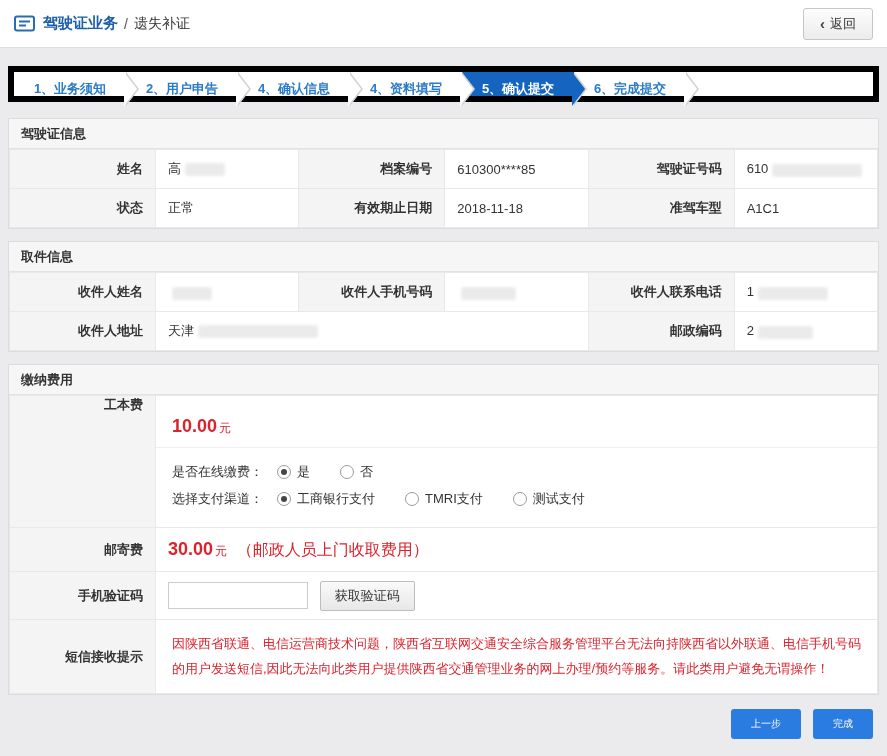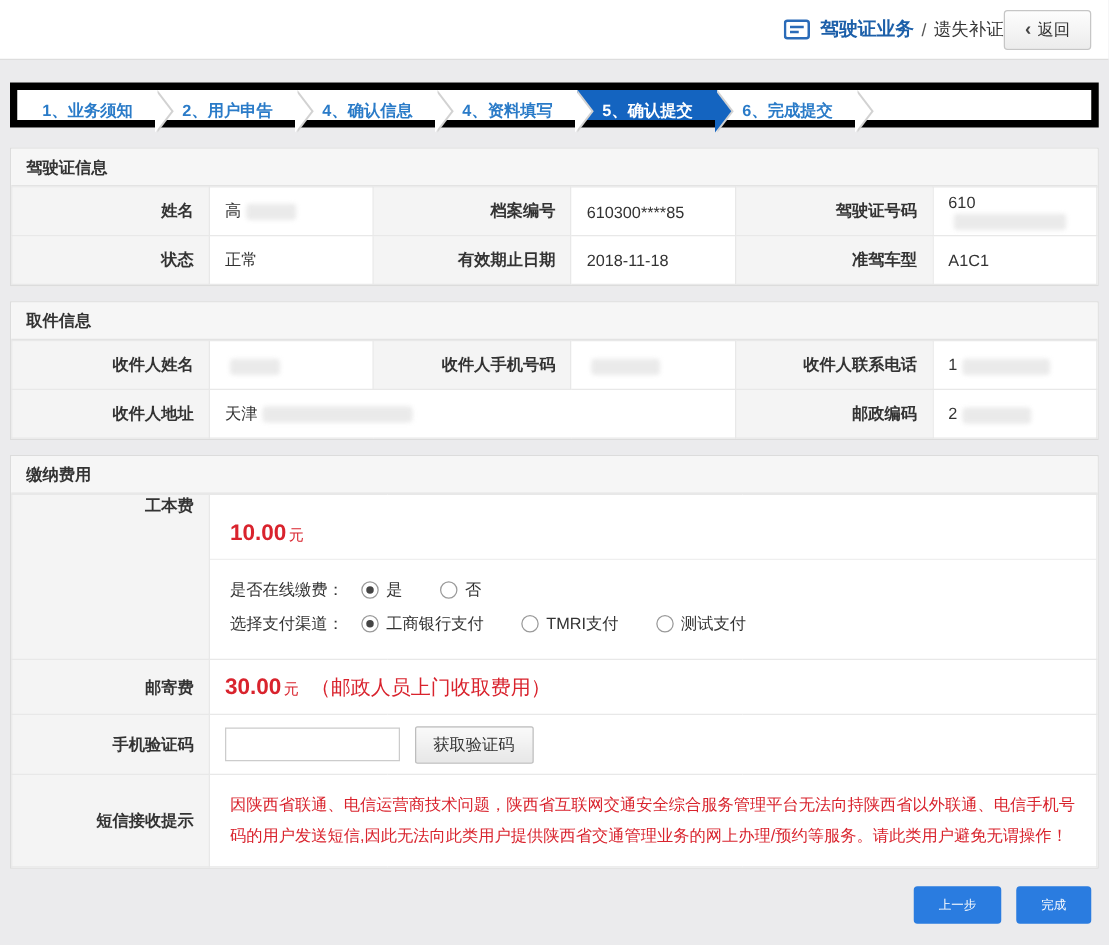--- a/index.html
+++ b/index.html
@@ -4,21 +4,21 @@
 <style>
   * { box-sizing: border-box; margin: 0; padding: 0; }
   body {
     width: 887px; height: 756px;
     background: #ebebed;
     font-family: "Liberation Sans", "DejaVu Sans", sans-serif;
     overflow: hidden;
   }
   .topbar {
     background: #fff; height: 48px;
-    display: flex; align-items: center; justify-content: flex-end;
+    display: flex; align-items: center; justify-content: space-between;
     padding: 16px 14px; border-bottom: 1px solid #ddd;
   }
   .topbar-left { display: flex; align-items: center; }
   .doc-icon { display: inline-flex; margin-right: 8px; }
   .page-title { font-size: 15px; font-weight: bold; color: #1c5fa9; }
   .crumb-sep { font-size: 14px; color: #555; margin: 0 6px; }
   .crumb-cur { font-size: 14px; color: #333; }
   .back-btn {
     display: inline-flex; align-items: center; gap: 5px;
     background: linear-gradient(#fdfdfd, #ececec);
@@ -55,21 +55,21 @@
     height: 30px; line-height: 30px; padding: 0 12px;
     background: #f6f6f6; border-bottom: 1px solid #e3e3e3;
     font-size: 13px; font-weight: bold; color: #333;
   }
   table { width: 100%; border-collapse: collapse; table-layout: fixed; }
   td {
     border: 1px solid #e8e8e8; height: 39px;
     font-size: 13px; color: #333; padding: 0 12px; background: #fff;
   }
   td.lbl {
-    background: #f4f4f4; text-align: right; font-weight: bold; width: 158px;
+    background: #f4f4f4; text-align: right; font-weight: bold; width: 146px;
   }
   .redact {
     display: inline-block; vertical-align: middle; height: 13px;
     margin-left: 4px; border-radius: 3px; background: #e2e2e2;
     filter: blur(1.5px); opacity: .7;
   }
   .w40 { width: 40px; } .w55 { width: 55px; } .w70 { width: 70px; }
   .w90 { width: 90px; } .w120 { width: 120px; }
 
   td.vtop { vertical-align: top; }

